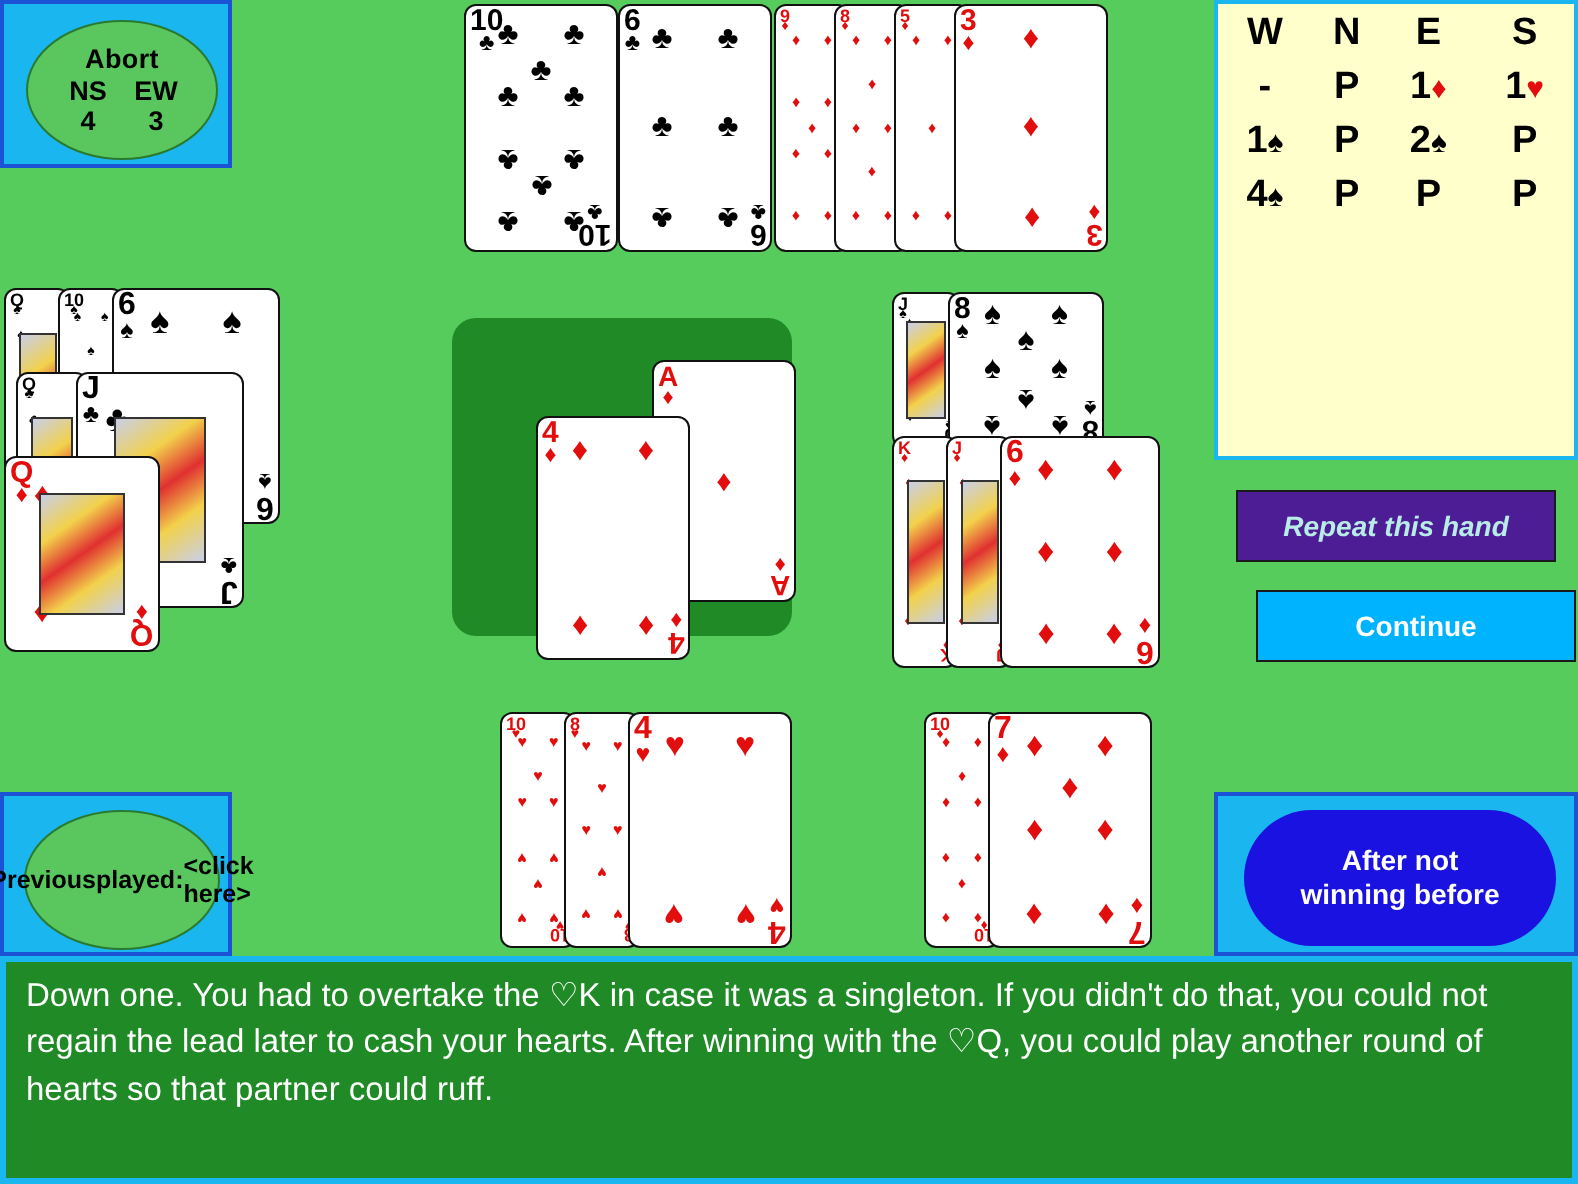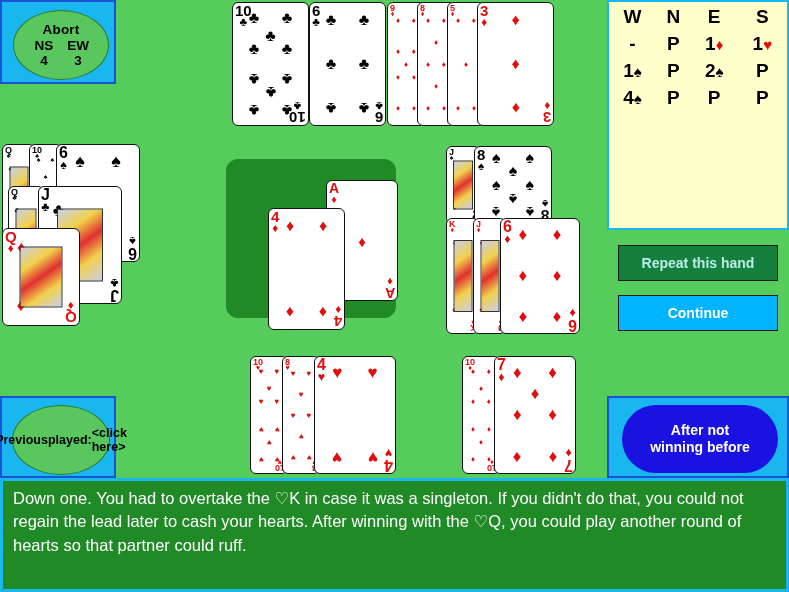--- a/index.html
+++ b/index.html
@@ -47,21 +47,21 @@
   .bidtable{width:100%;border-collapse:collapse;margin-top:2px;}
   .bidtable td{font-size:19px;font-weight:bold;color:#000;text-align:center;
       padding:2px 0 3px 0;font-family:"Liberation Sans",sans-serif;white-space:nowrap;}
   .sm-suit{font-size:15px;}
 
   
   .btnarea{left:607px;top:232px;width:182px;height:162px;background:#55cc5c;}
   .btn{position:absolute;left:11px;width:160px;height:36px;border:1px solid #1a1a1a;
        display:flex;align-items:center;justify-content:center;
        font-size:14px;font-weight:bold;box-sizing:border-box;}
-  .btn.disabled{background:#15803d;color:#b9ece6;}
+  .btn.disabled{background:#4c1d95;color:#b9ece6;font-style:italic;}
   .btn.active{background:#00b3ff;color:#ffffff;}
 
   .dealbox{left:607px;top:396px;width:182px;height:82px;}
   .deal-oval{position:absolute;left:13px;top:7px;width:156px;height:68px;
       background:#1a12e0;border-radius:34px;display:flex;flex-direction:column;
       align-items:center;justify-content:center;}
   .deal-oval div{font-size:14px;font-weight:bold;color:#fff;line-height:1.2;}
 
   
   .mat{position:absolute;left:226px;top:159px;width:170px;height:159px;
@@ -124,21 +124,21 @@
           <td>P</td>
           <td>P</td>
           <td>P</td>
         </tr>
       </tbody>
   </table>
 </div>
 
 <div class="panel btnarea">
   <div class="btn disabled" style="top:13px;">Repeat this hand</div>
-  <div class="btn active" style="top:63px;">Continue</div>
+  <div class="btn active" style="top:63px;margin-left:10px;">Continue</div>
 </div>
 
 <div class="panel cyanbox dealbox">
   <div class="deal-oval">
     <div>After not</div>
     <div>winning before</div>
   </div>
 </div>
 
 <div class="mat"></div>

